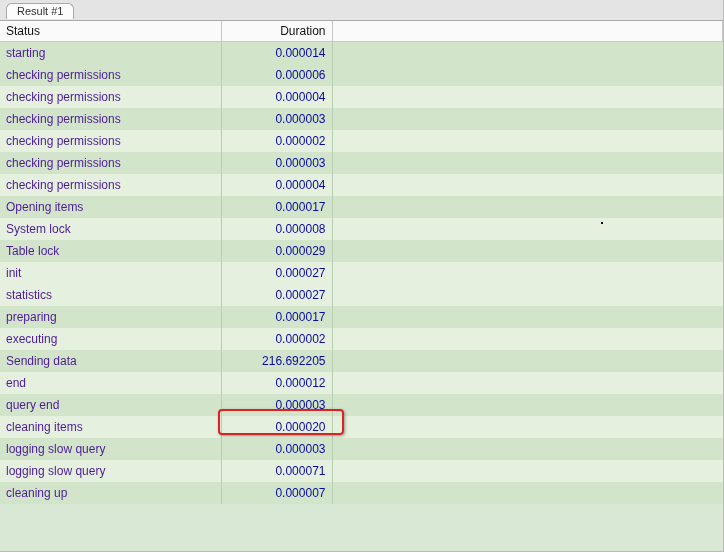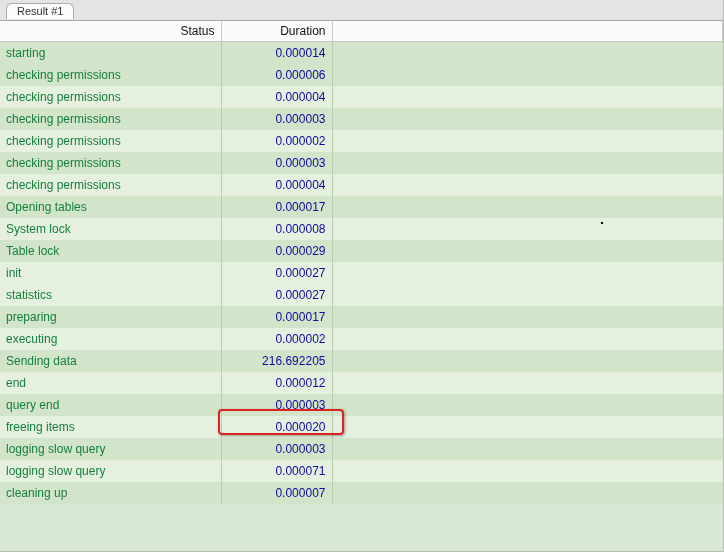--- a/index.html
+++ b/index.html
@@ -47,38 +47,38 @@
     border-top: 1px solid #a9a9a9;
     overflow: hidden;
   }
   table {
     border-collapse: collapse;
     width: 100%;
   }
   th {
     background: #fafafa;
     font-weight: normal;
-    text-align: right;
+    text-align: left;
     color: #111;
     border-right: 1px solid #c8c8c8;
     border-bottom: 1px solid #c8c8c8;
     padding: 3px 6px 3px 6px;
     font-size: 12px;
     height: 20px;
   }
   th.dur { text-align: right; }
   th.filler { background: #fafafa; }
   td {
     padding: 3px 6px 3px 6px;
     border-right: 1px solid #b8ceb2;
     height: 22px;
     vertical-align: middle;
   }
   td.st {
-    color: #15803d;
+    color: #4c1d95;
   }
   td.dur {
     color: #0b0ba0;
     text-align: right;
     font-variant-numeric: tabular-nums;
     padding-left: 28px;
   }
   td.filler { border-right: none; }
   tr.odd  td { background: #d2e4ca; }
   tr.even td { background: #e6f0df; }
@@ -156,21 +156,21 @@
             <td class="st">checking permissions</td>
             <td class="dur">0.000003</td>
             <td class="filler"></td>
           </tr>
           <tr class="even">
             <td class="st">checking permissions</td>
             <td class="dur">0.000004</td>
             <td class="filler"></td>
           </tr>
           <tr class="odd">
-            <td class="st">Opening tables</td>
+            <td class="st">Opening items</td>
             <td class="dur">0.000017</td>
             <td class="filler"></td>
           </tr>
           <tr class="even">
             <td class="st">System lock</td>
             <td class="dur">0.000008</td>
             <td class="filler"></td>
           </tr>
           <tr class="odd">
             <td class="st">Table lock</td>
@@ -206,21 +206,21 @@
             <td class="st">end</td>
             <td class="dur">0.000012</td>
             <td class="filler"></td>
           </tr>
           <tr class="odd">
             <td class="st">query end</td>
             <td class="dur">0.000003</td>
             <td class="filler"></td>
           </tr>
           <tr class="even">
-            <td class="st">freeing items</td>
+            <td class="st">cleaning items</td>
             <td class="dur">0.000020</td>
             <td class="filler"></td>
           </tr>
           <tr class="odd">
             <td class="st">logging slow query</td>
             <td class="dur">0.000003</td>
             <td class="filler"></td>
           </tr>
           <tr class="even">
             <td class="st">logging slow query</td>

